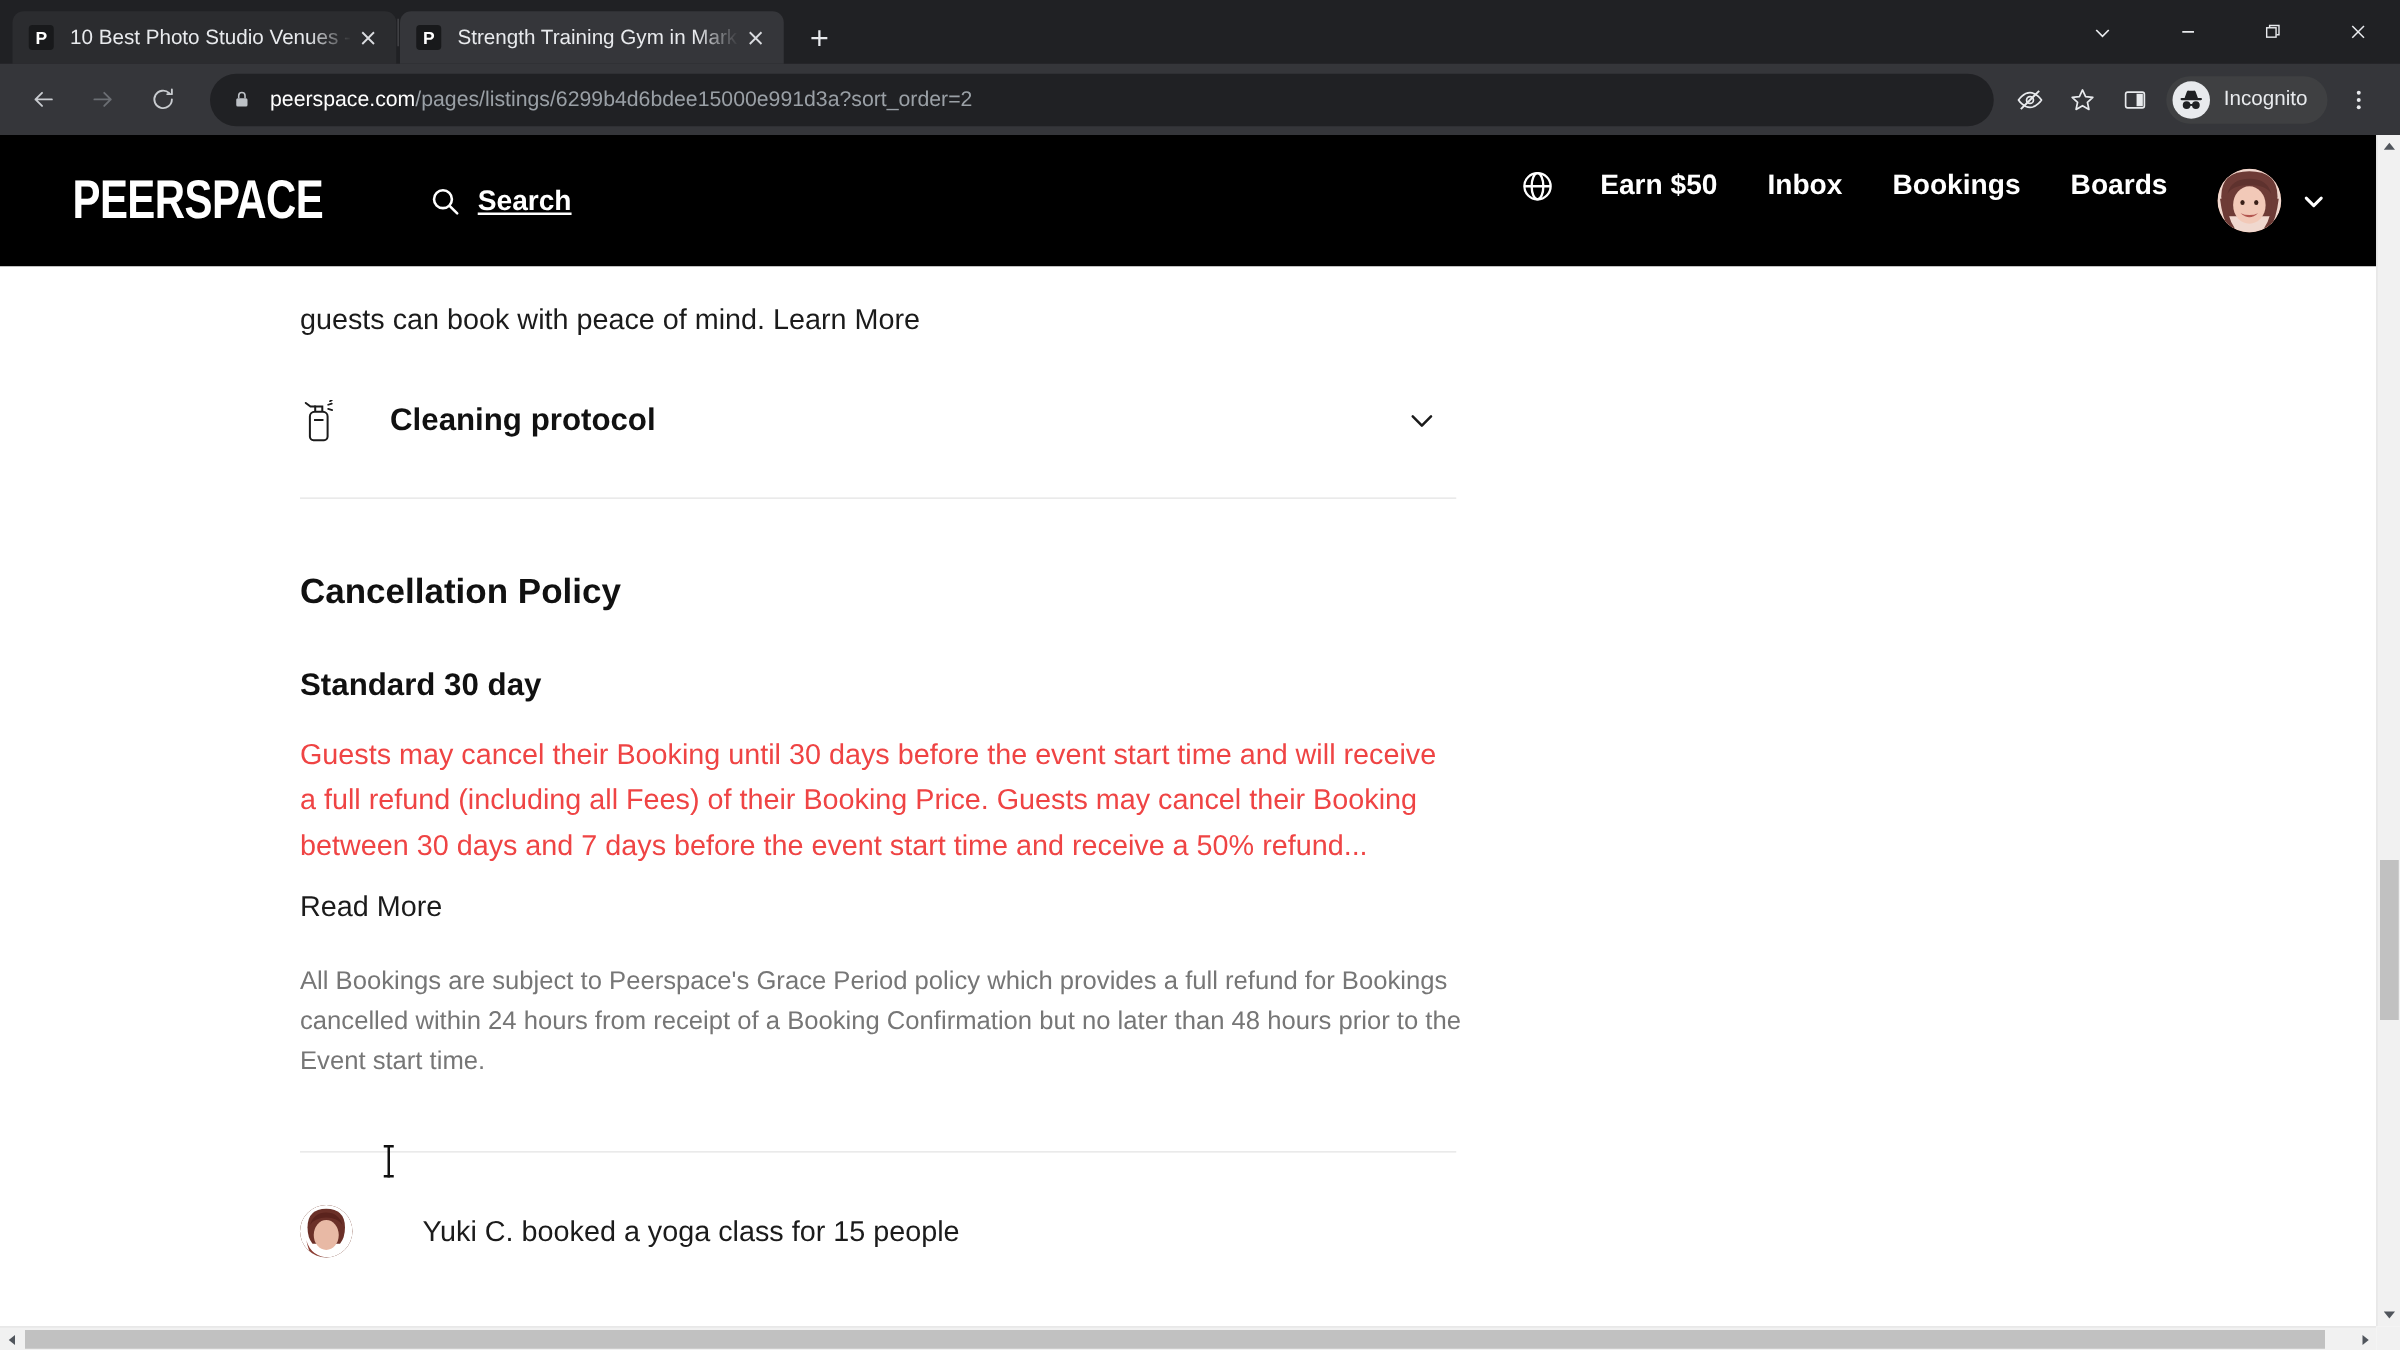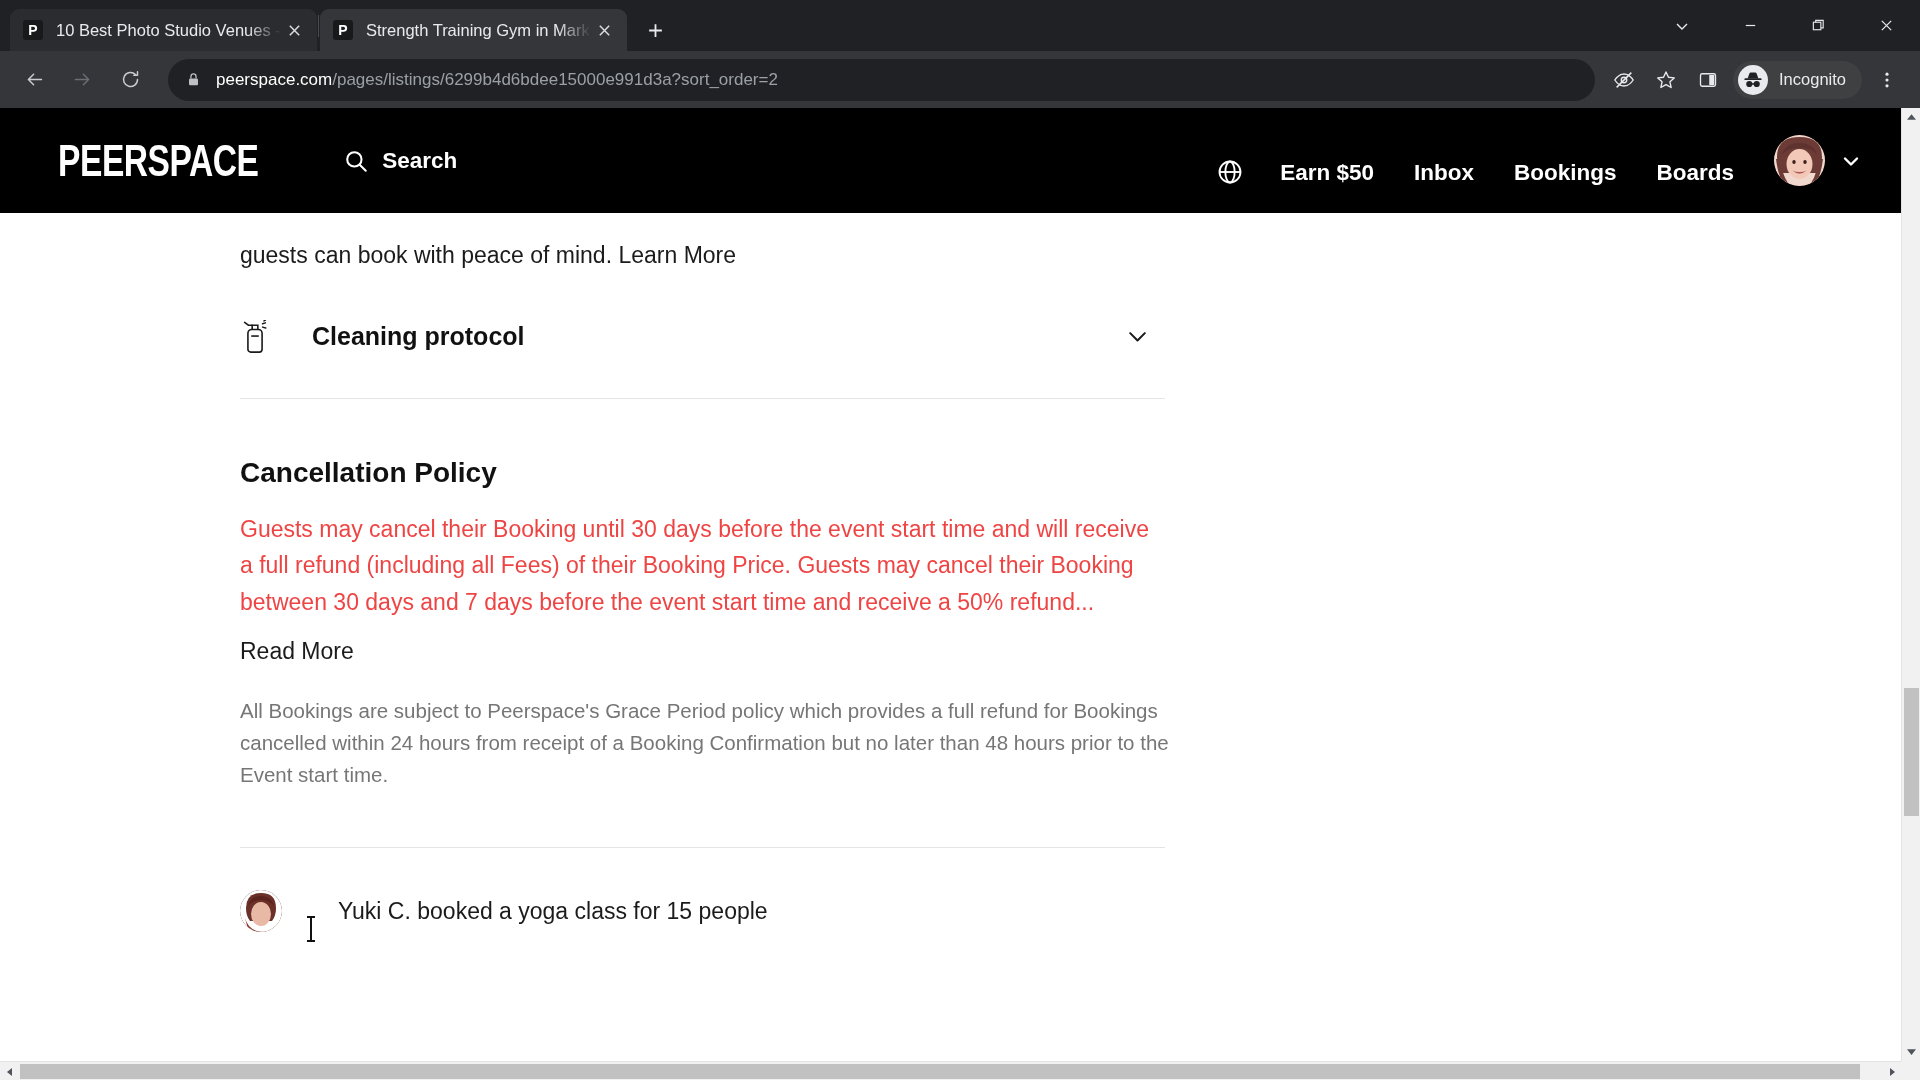--- a/index.html
+++ b/index.html
@@ -116,25 +116,25 @@
     height: 105px; background: #000000;
     display: flex; align-items: center;
     padding: 0 38px 0 58px;
   }
   .logo {
     color: #ffffff; font-size: 39px; font-weight: 900;
     letter-spacing: -0.5px; font-family: "Liberation Sans", sans-serif;
     transform: scaleX(0.86) scaleY(1.12); transform-origin: left center;
   }
   .hdr-search {
-    display: flex; align-items: flex-start; margin-left: 52px; color: #fff;
+    display: flex; align-items: flex-start; margin-left: 52px; color: #fff; text-decoration: underline;
   }
   .hdr-search .lbl { font-size: 22.5px; font-weight: 700; margin-left: 13px; }
   .hdr-nav {
-    margin-left: auto; display: flex; align-items: flex-end; gap: 0;
+    margin-left: auto; display: flex; align-items: flex-start; gap: 0;
   }
   .hdr-nav .globe { color: #fff; display: flex; margin-right: 36px; }
   .hdr-nav a {
     color: #ffffff; font-size: 22.5px; font-weight: 700;
     text-decoration: none; margin-right: 40px; white-space: nowrap;
   }
   .hdr-user { display: flex; align-items: center; }
   .avatar {
     width: 51px; height: 51px; border-radius: 50%; overflow: hidden;
     background: #b08070; flex-shrink: 0; position: relative;
@@ -436,20 +436,21 @@
             <span class="acc-chev">
               <svg width="27" height="27" viewBox="0 0 24 24">
                   <path d="M5.5 9 L12 15.5 L18.5 9" stroke="currentColor" stroke-width="1.8" fill="none" stroke-linecap="round" stroke-linejoin="round"></path>
                 </svg>
             </span>
           </div>
 
           <div class="divider"></div>
 
           <h2 class="sec-title">Cancellation Policy</h2>
+          <h3 class="sub-title">Standard 30 day</h3>
           <p class="body-copy">Guests may cancel their Booking until 30 days before the event start time and will receive a full refund (including all Fees) of their Booking Price. Guests may cancel their Booking between 30 days and 7 days before the event start time and receive a 50% refund...</p>
           <a class="read-more">Read More</a>
           <p class="fine-print">All Bookings are subject to Peerspace's Grace Period policy which provides a full refund for Bookings cancelled within 24 hours from receipt of a Booking Confirmation but no later than 48 hours prior to the Event start time.</p>
 
           <div class="rule2"></div>
 
 
           <div class="review-row">
             <span class="review-av">
               <svg width="42" height="42" viewBox="0 0 42 42">

